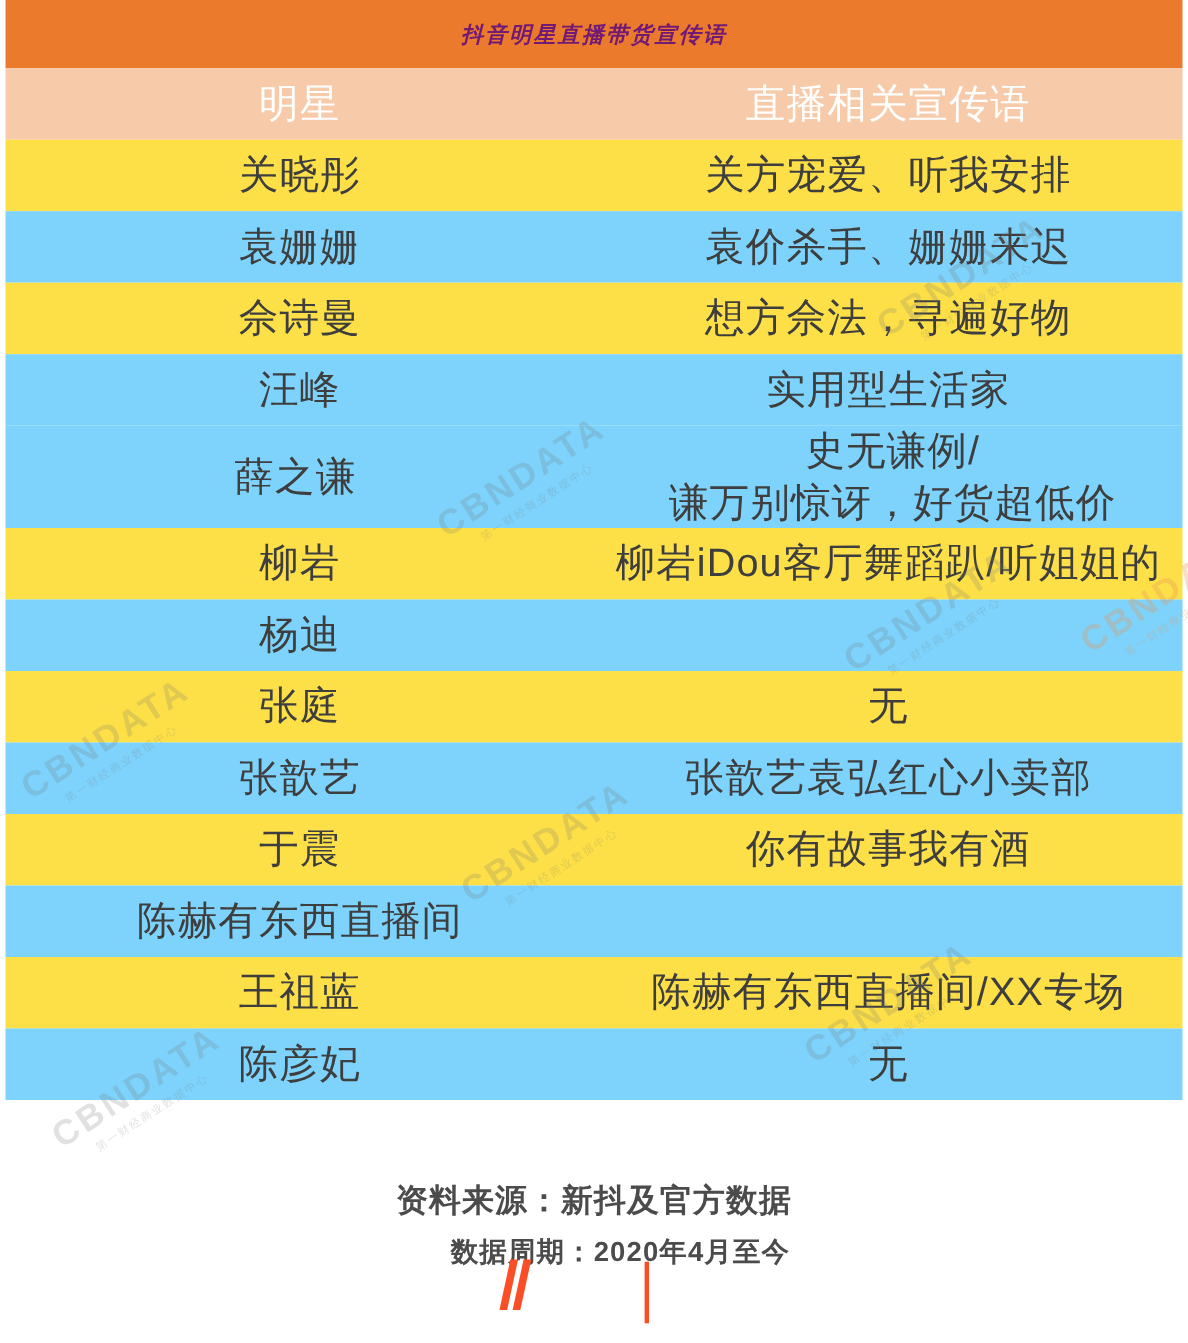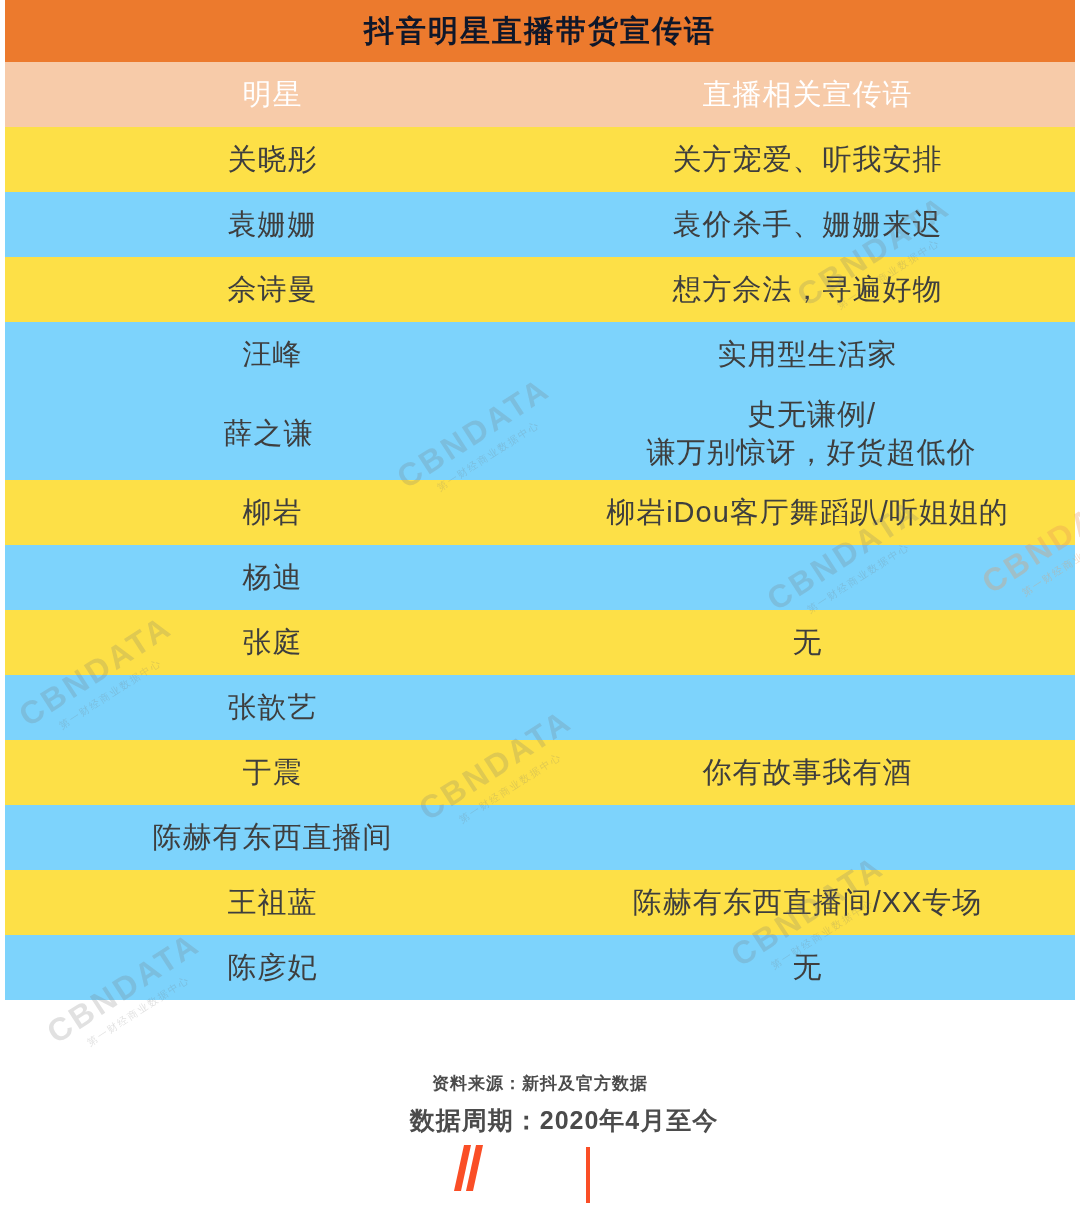--- a/index.html
+++ b/index.html
@@ -10,42 +10,42 @@
     height: 1221px;
     background: #ffffff;
     overflow: hidden;
     font-family: "Liberation Sans", sans-serif;
   }
   .table { position: absolute; left: 5px; top: 0; width: 1070px; }
   .title-bar {
     height: 62px;
     background: #EC7A2D;
     display: flex; align-items: center; justify-content: center;
-    color: #0f172a; font-size: 30px; font-weight: bold; letter-spacing: 2px;
+    color: #701a75; font-size: 20px; font-weight: bold; letter-spacing: 2px; font-style: italic;
   }
   .col-head {
     height: 65px;
     background: #F7CBA9;
     display: flex;
   }
   .col-head .cell { color: #ffffff; }
   .row { display: flex; height: 65px; background: #7dd3fc; }
   .row.gray { background: #fde047; }
   .row.tall { height: 93px; gap: 16px; }
   .cell {
     width: 50%;
     display: flex; align-items: center; justify-content: center;
-    font-size: 29px; color: #3E3E3E; letter-spacing: 1px;
+    font-size: 36px; color: #3E3E3E; letter-spacing: 1px;
     text-align: center; white-space: pre-line; line-height: 1.28;
   }
   .footer {
     position: absolute; left: 0; top: 1065px; width: 1080px;
     text-align: center; color: #4B4B4B; font-weight: bold;
   }
-  .footer .line1 { font-size: 17px; margin-top: 7px; letter-spacing: 1px; }
+  .footer .line1 { font-size: 29px; margin-top: 7px; letter-spacing: 1px; }
   .footer .line2 { font-size: 25px; margin-top: 9px; letter-spacing: 1px; padding-left: 48px; }
   .logo-mark { position: absolute; left: 449px; top: 1143px; width: 34px; height: 48px; }
   .logo-divider {
     position: absolute; left: 586px; top: 1147px;
     width: 4px; height: 56px; background: #FA4E26;
   }
   .wm {
     position: absolute;
     transform: translate(-50%, -50%) rotate(-33deg);
     text-align: center; z-index: 5; pointer-events: none;
@@ -108,20 +108,21 @@
     </div>
     <div class="row">
       <div class="cell">杨迪</div>
     </div>
     <div class="row gray">
       <div class="cell">张庭</div>
       <div class="cell">无</div>
     </div>
     <div class="row">
       <div class="cell">张歆艺</div>
+      <div class="cell">张歆艺袁弘红心小卖部</div>
     </div>
     <div class="row gray">
       <div class="cell">于震</div>
       <div class="cell">你有故事我有酒</div>
     </div>
     <div class="row">
       <div class="cell">陈赫有东西直播间</div>
     </div>
     <div class="row gray">
       <div class="cell">王祖蓝</div>

